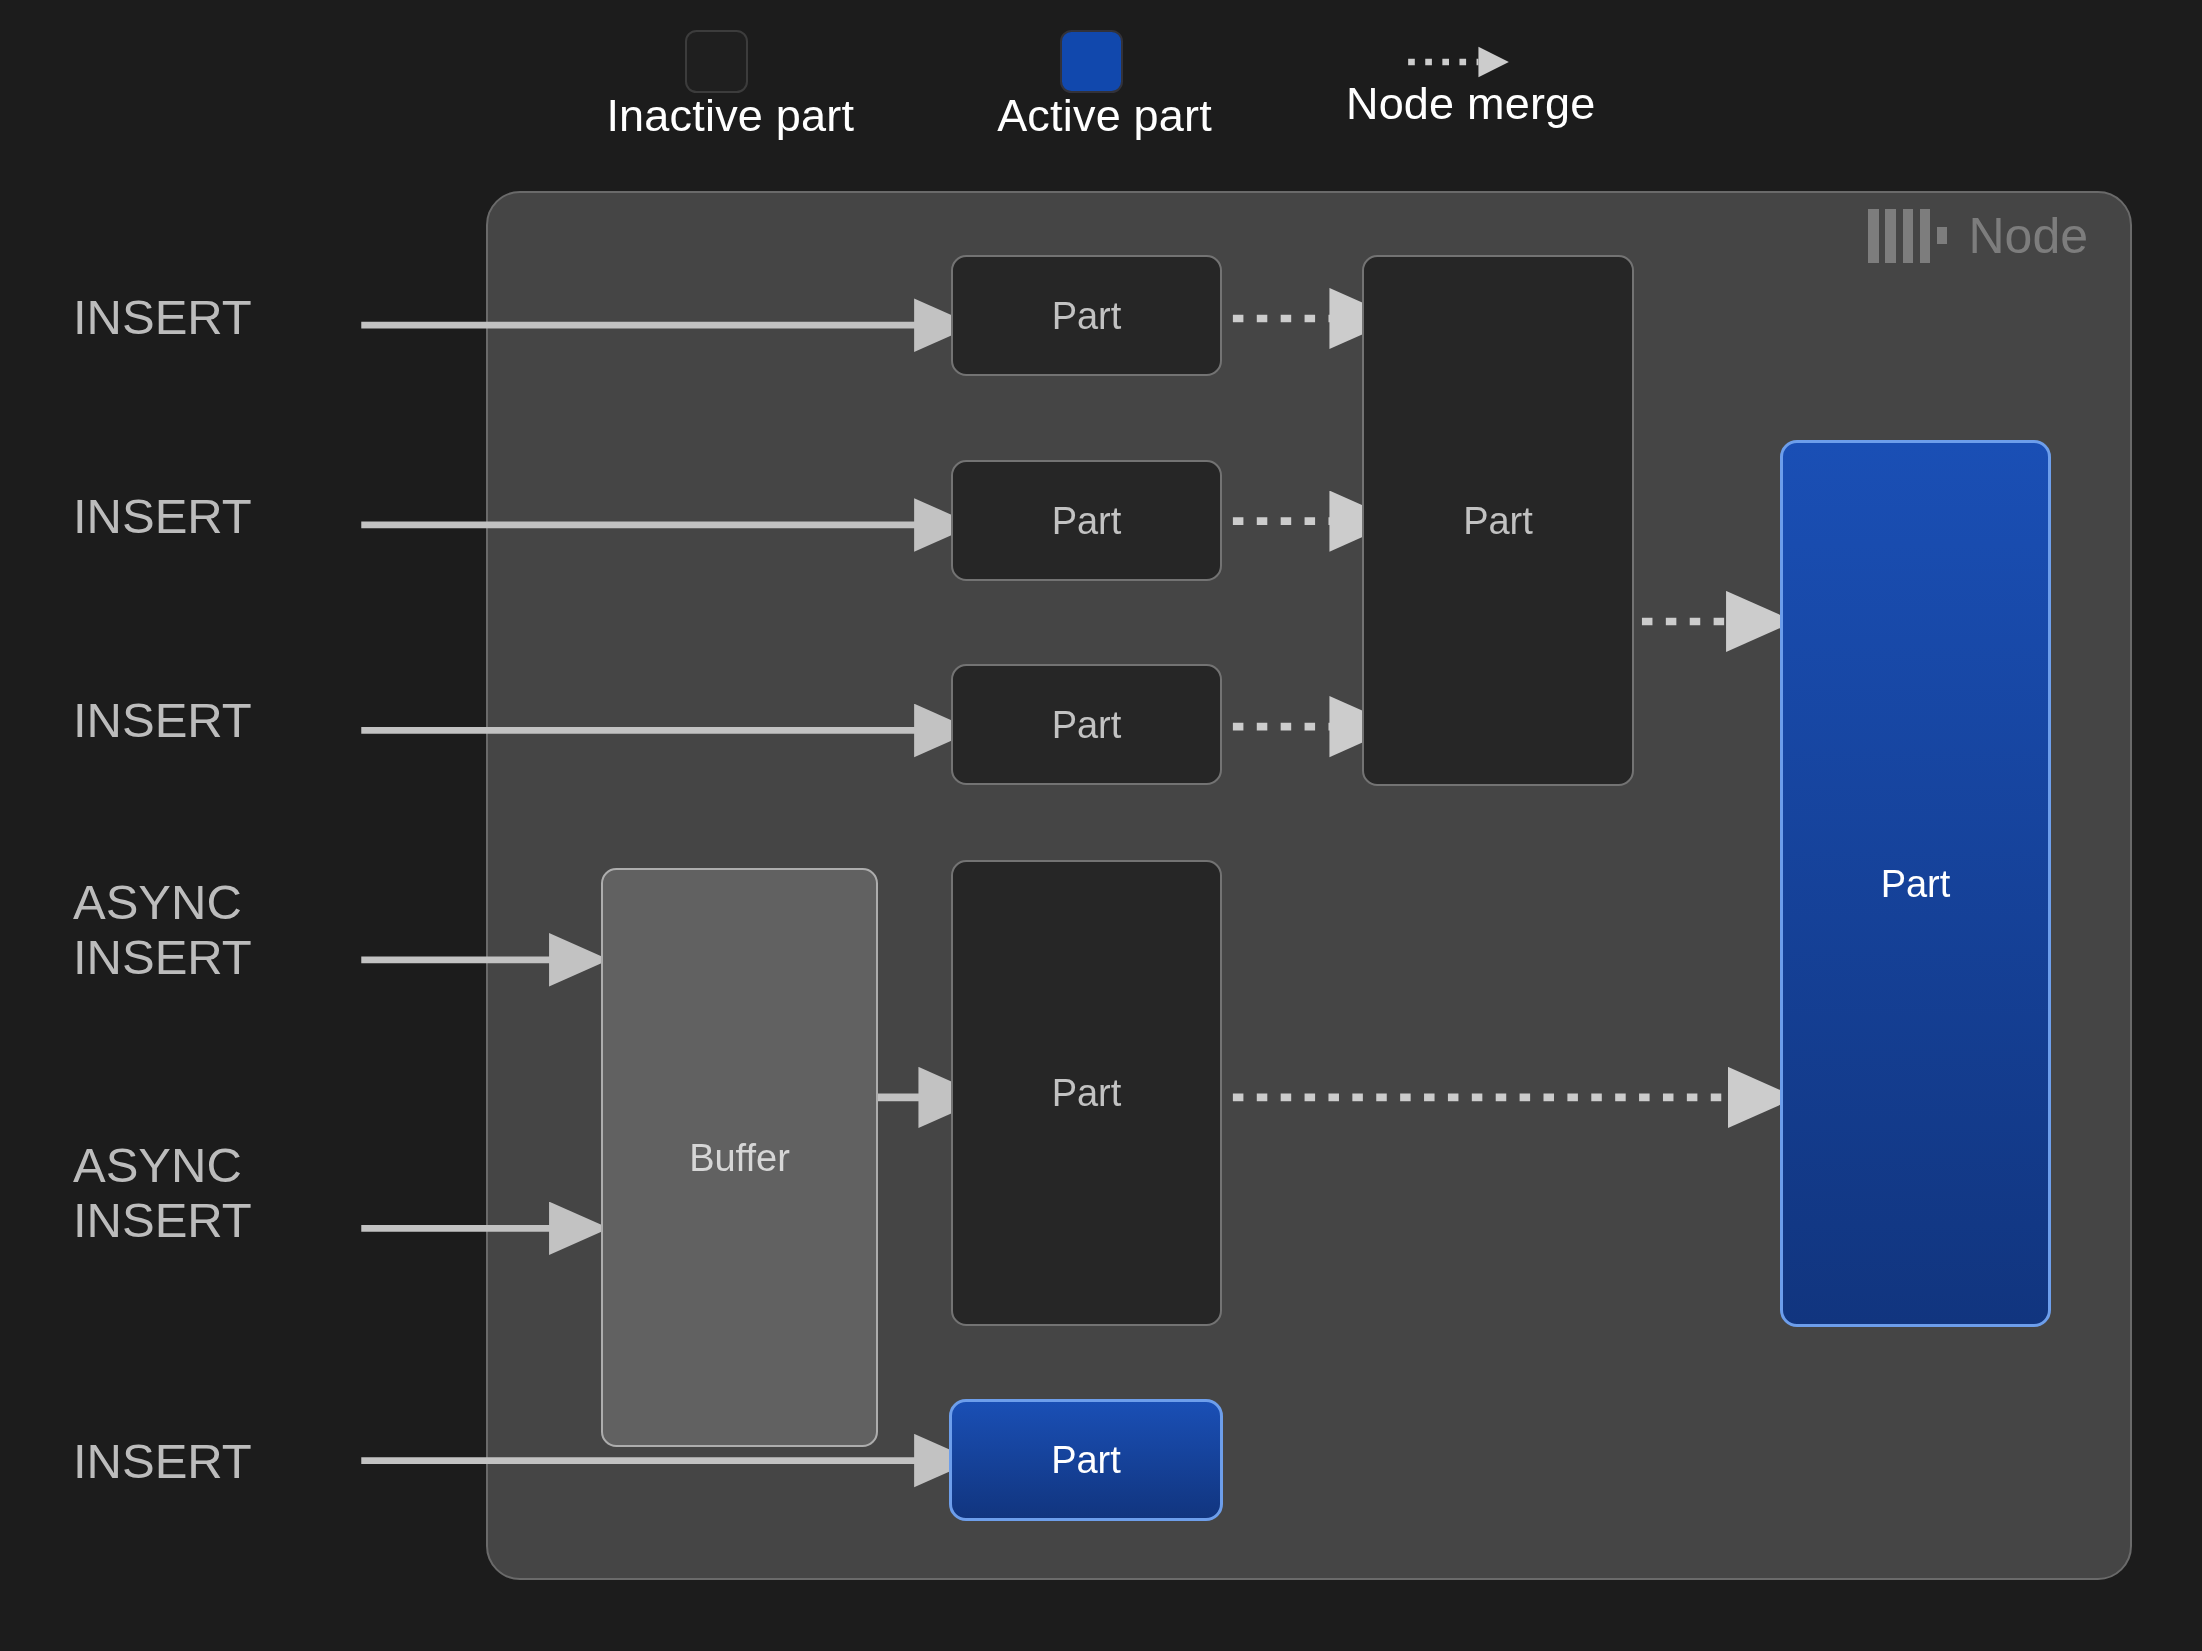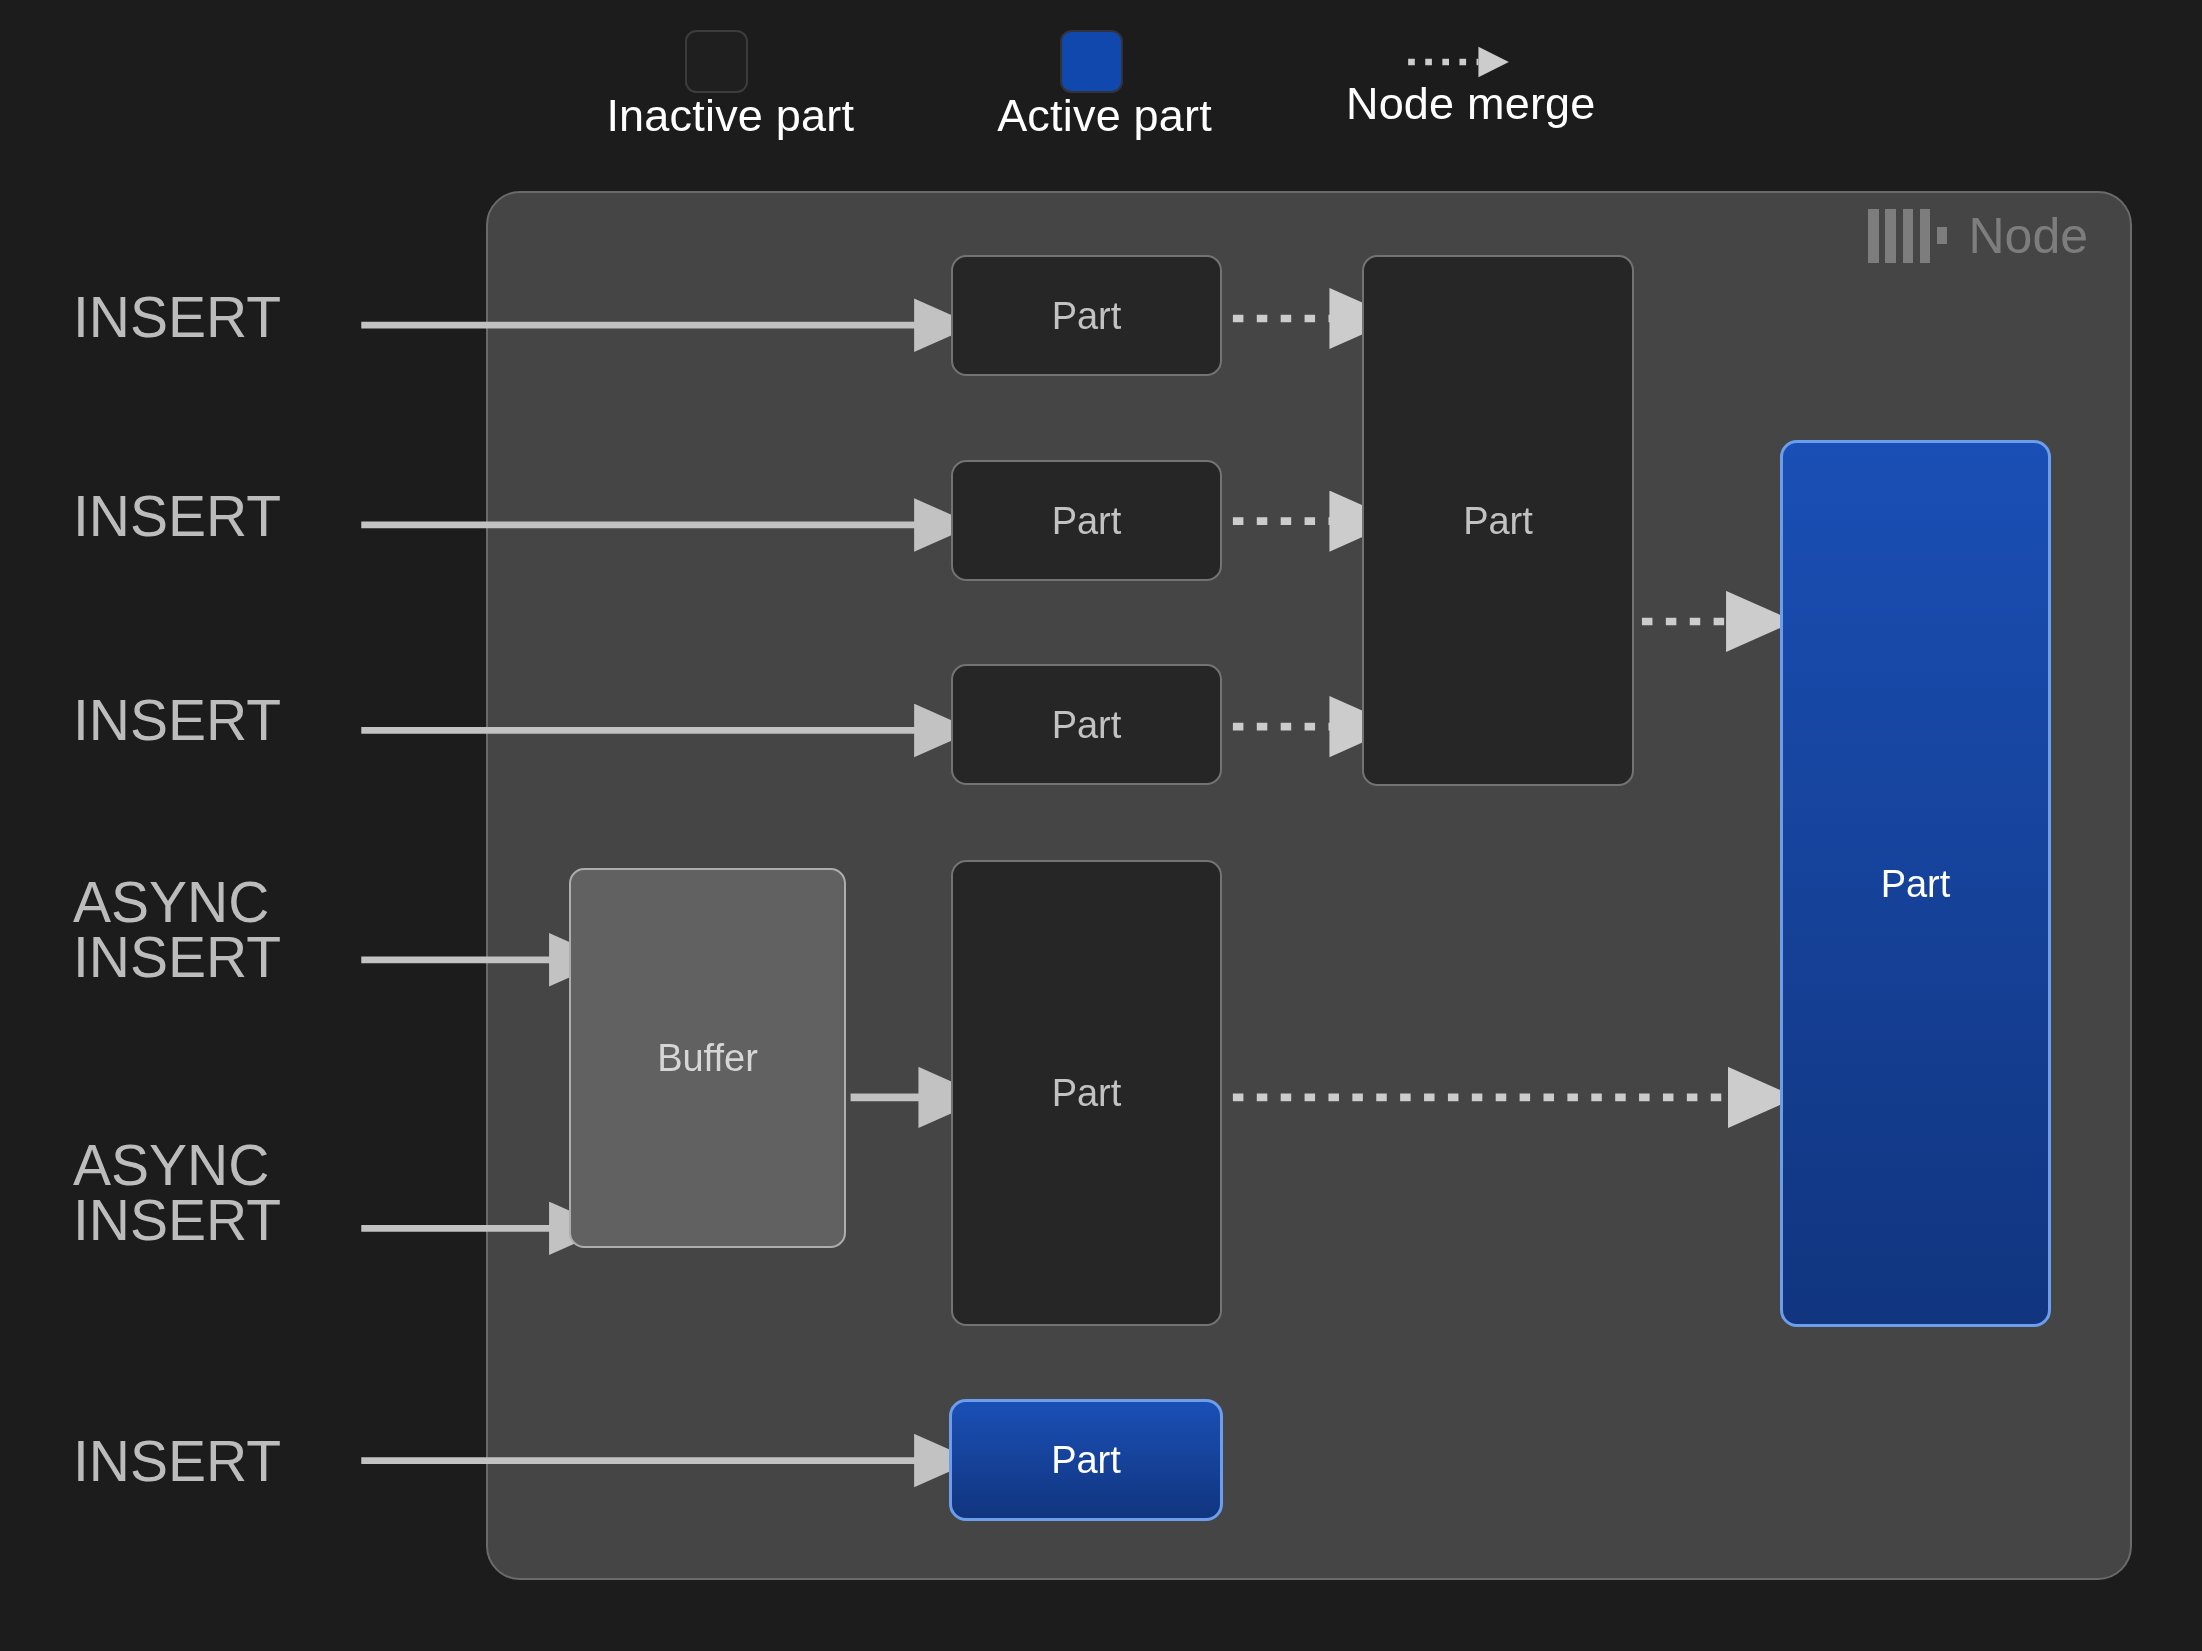--- a/index.html
+++ b/index.html
@@ -148,21 +148,21 @@
   .box.buffer {
     background: #616161;
     border: 2.9px solid #adadad;
   }
   .box.buffer .box-label { color: #d6d6d6; }
 
   
   .op-label {
     position: absolute;
     color: #bcbcbc;
-    font-size: 57px;
+    font-size: 49px;
     line-height: 55px;
     white-space: pre;
     text-align: left;
   }
 
   
   .arrow-layer {
     position: absolute;
     left: 0; top: 0;
     width: 2202px;
@@ -277,21 +277,21 @@
   </div>
 
   <div class="box inactive" style="left:951px; top:664px; width:271px; height:121px;">
     <span class="box-label">Part</span>
   </div>
 
   <div class="box inactive" style="left:1362px; top:255px; width:272px; height:531px;">
     <span class="box-label">Part</span>
   </div>
 
-  <div class="box buffer" style="left:569px; top:868px; width:277px; height:380px;">
+  <div class="box buffer" style="left:601px; top:868px; width:277px; height:579px;">
     <span class="box-label">Buffer</span>
   </div>
 
   <div class="box inactive" style="left:951px; top:860px; width:271px; height:466px;">
     <span class="box-label">Part</span>
   </div>
 
   <div class="box active" style="left:1780px; top:440px; width:271px; height:887px;">
     <span class="box-label">Part</span>
   </div>

